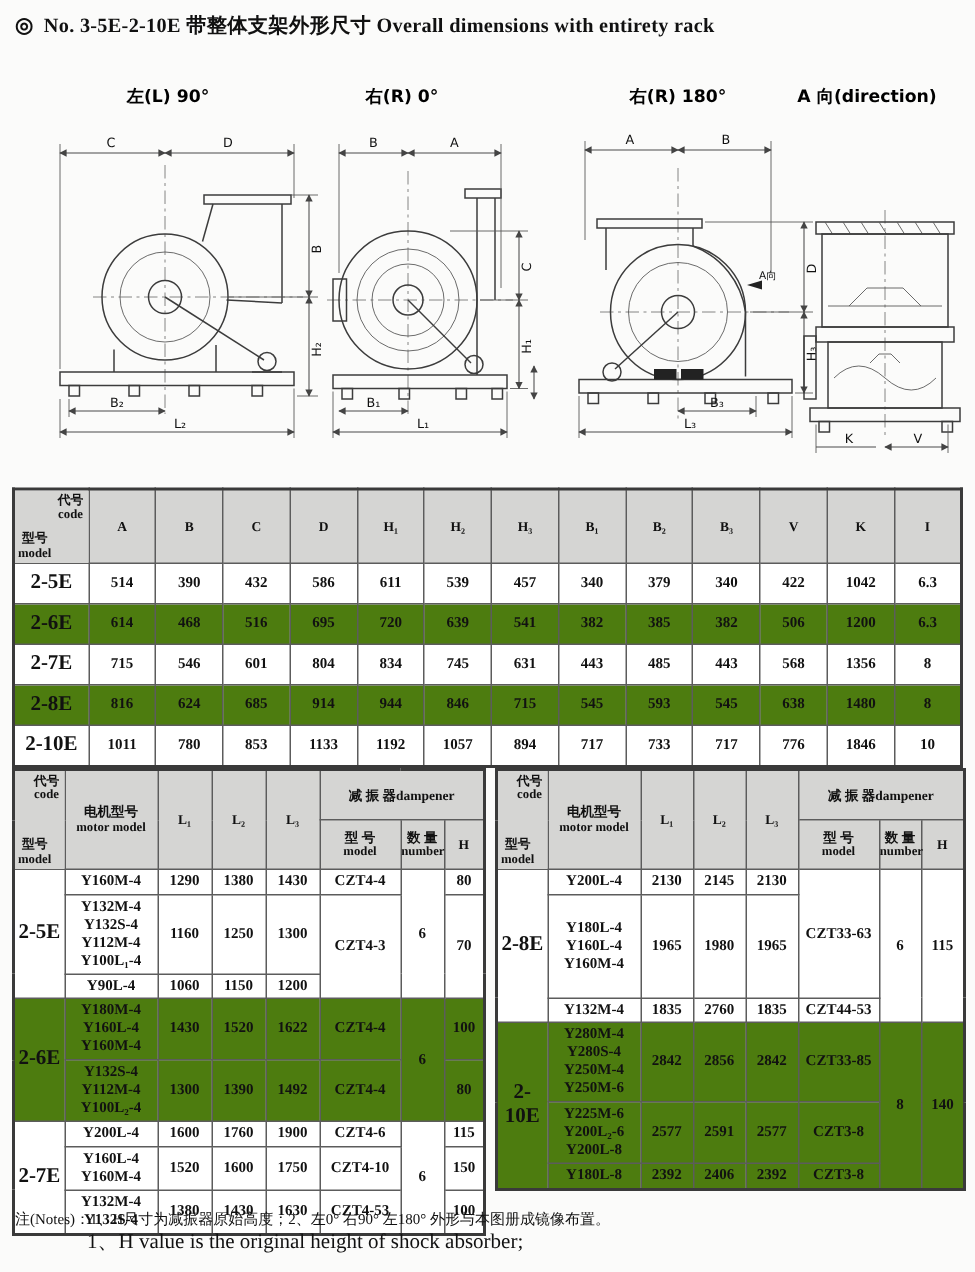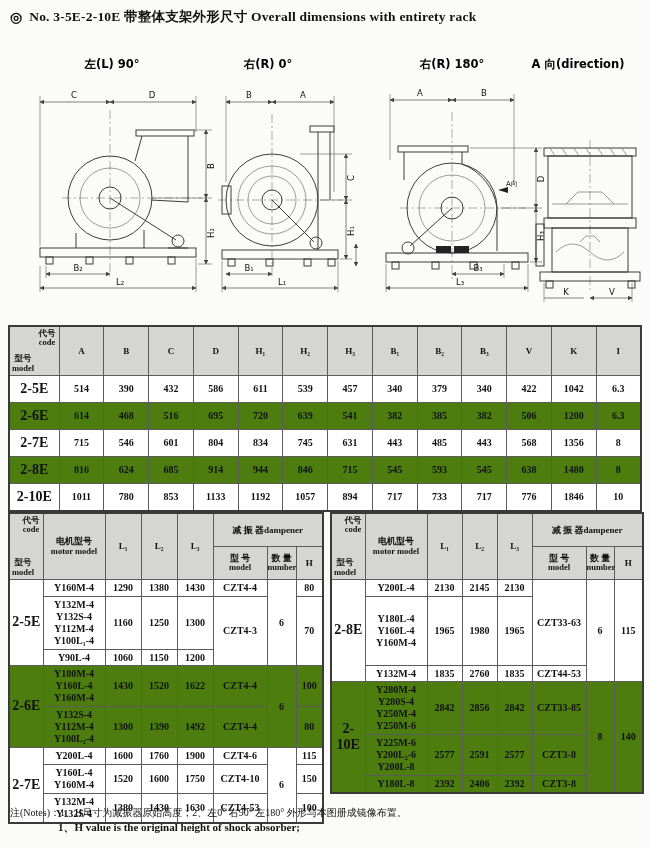--- a/index.html
+++ b/index.html
@@ -39,21 +39,21 @@
   .main-tbl td{height:22px;}
   .main-tbl tr.hd td{height:44px;}
   .sub-l{left:8px;top:512px;width:314px;}
   .sub-r{left:330px;top:512px;width:312px;}
   .sub-l td,.sub-r td{font-size:9.5px;padding:2px 1px;}
   .sub-l tr.hd td,.sub-r tr.hd td{height:28px;}
   .mline div{line-height:12px;}
   
   .notes{position:absolute;left:10px;top:806px;width:632px;font-family:"Liberation Serif",serif;}
   .notes .n1{font-size:10px;}
-  .notes .n2,.notes .n3{font-size:11px;margin-left:48px;line-height:1.3;font-weight:bold;}
+  .notes .n2,.notes .n3{font-size:14px;margin-left:48px;line-height:1.3;}
 </style>
 </head>
 <body>
 
 <div class="page">
 
   <div class="title">
     <span class="bullet">◎</span>
     <span class="txt">No. 3-5E-2-10E 带整体支架外形尺寸 Overall dimensions with entirety rack</span>
   </div>

